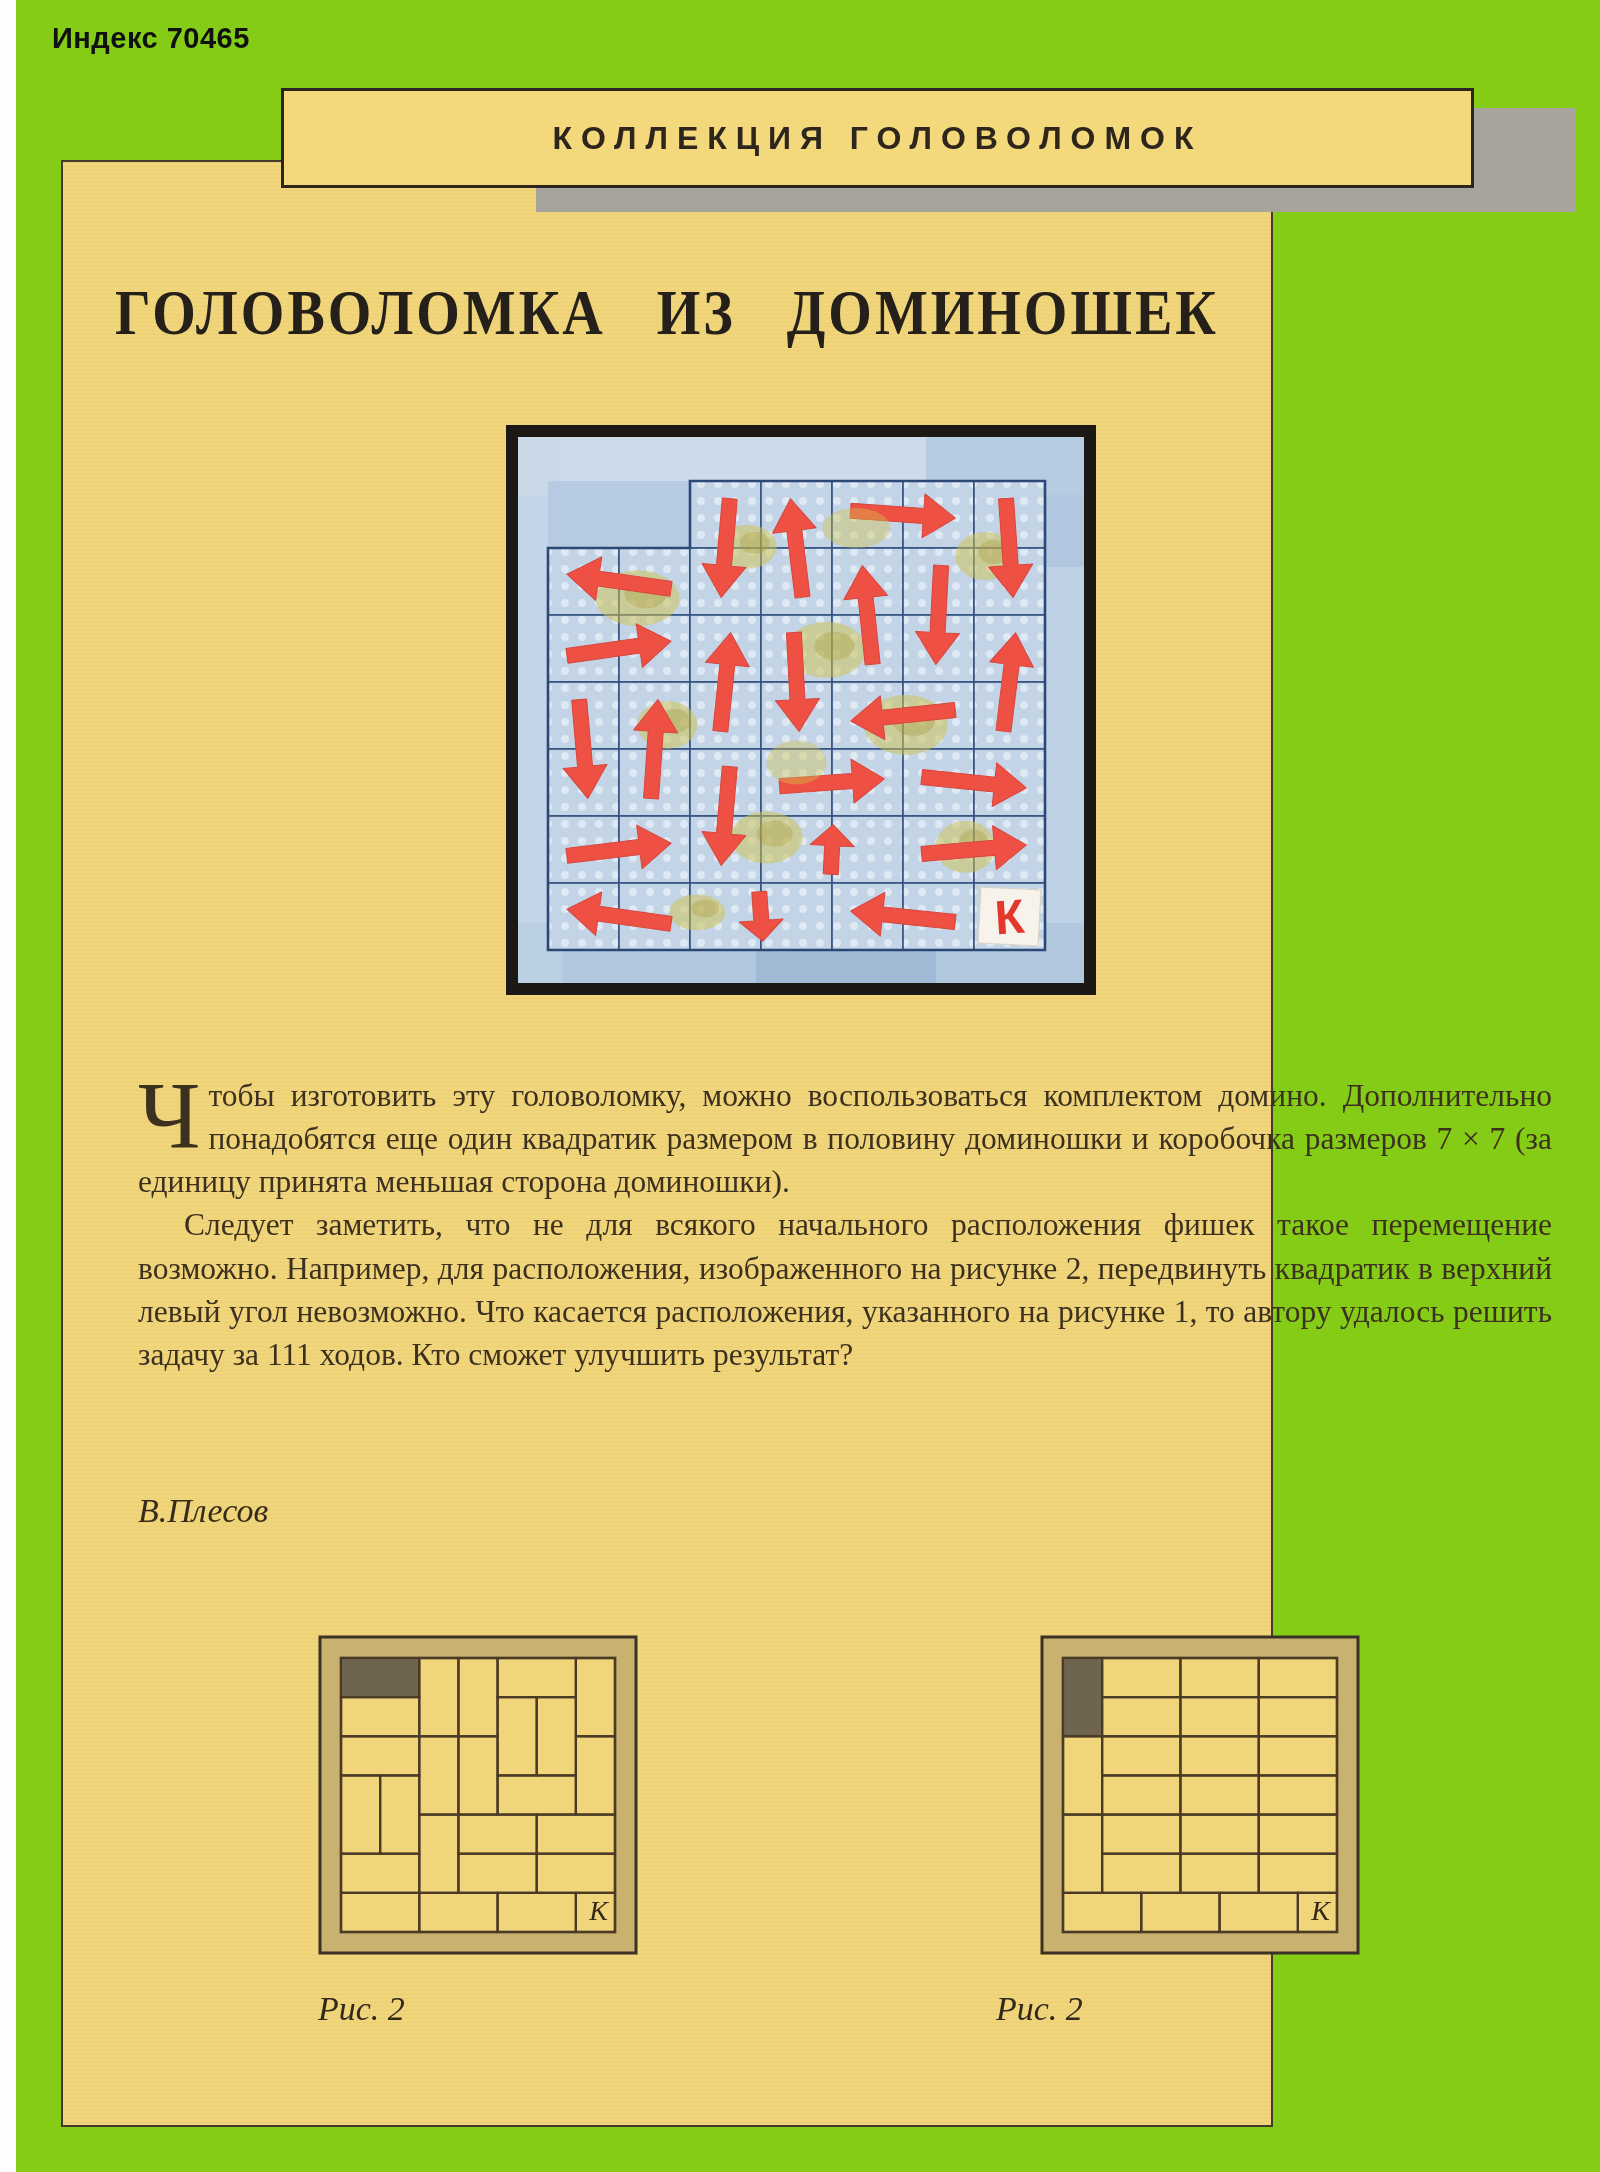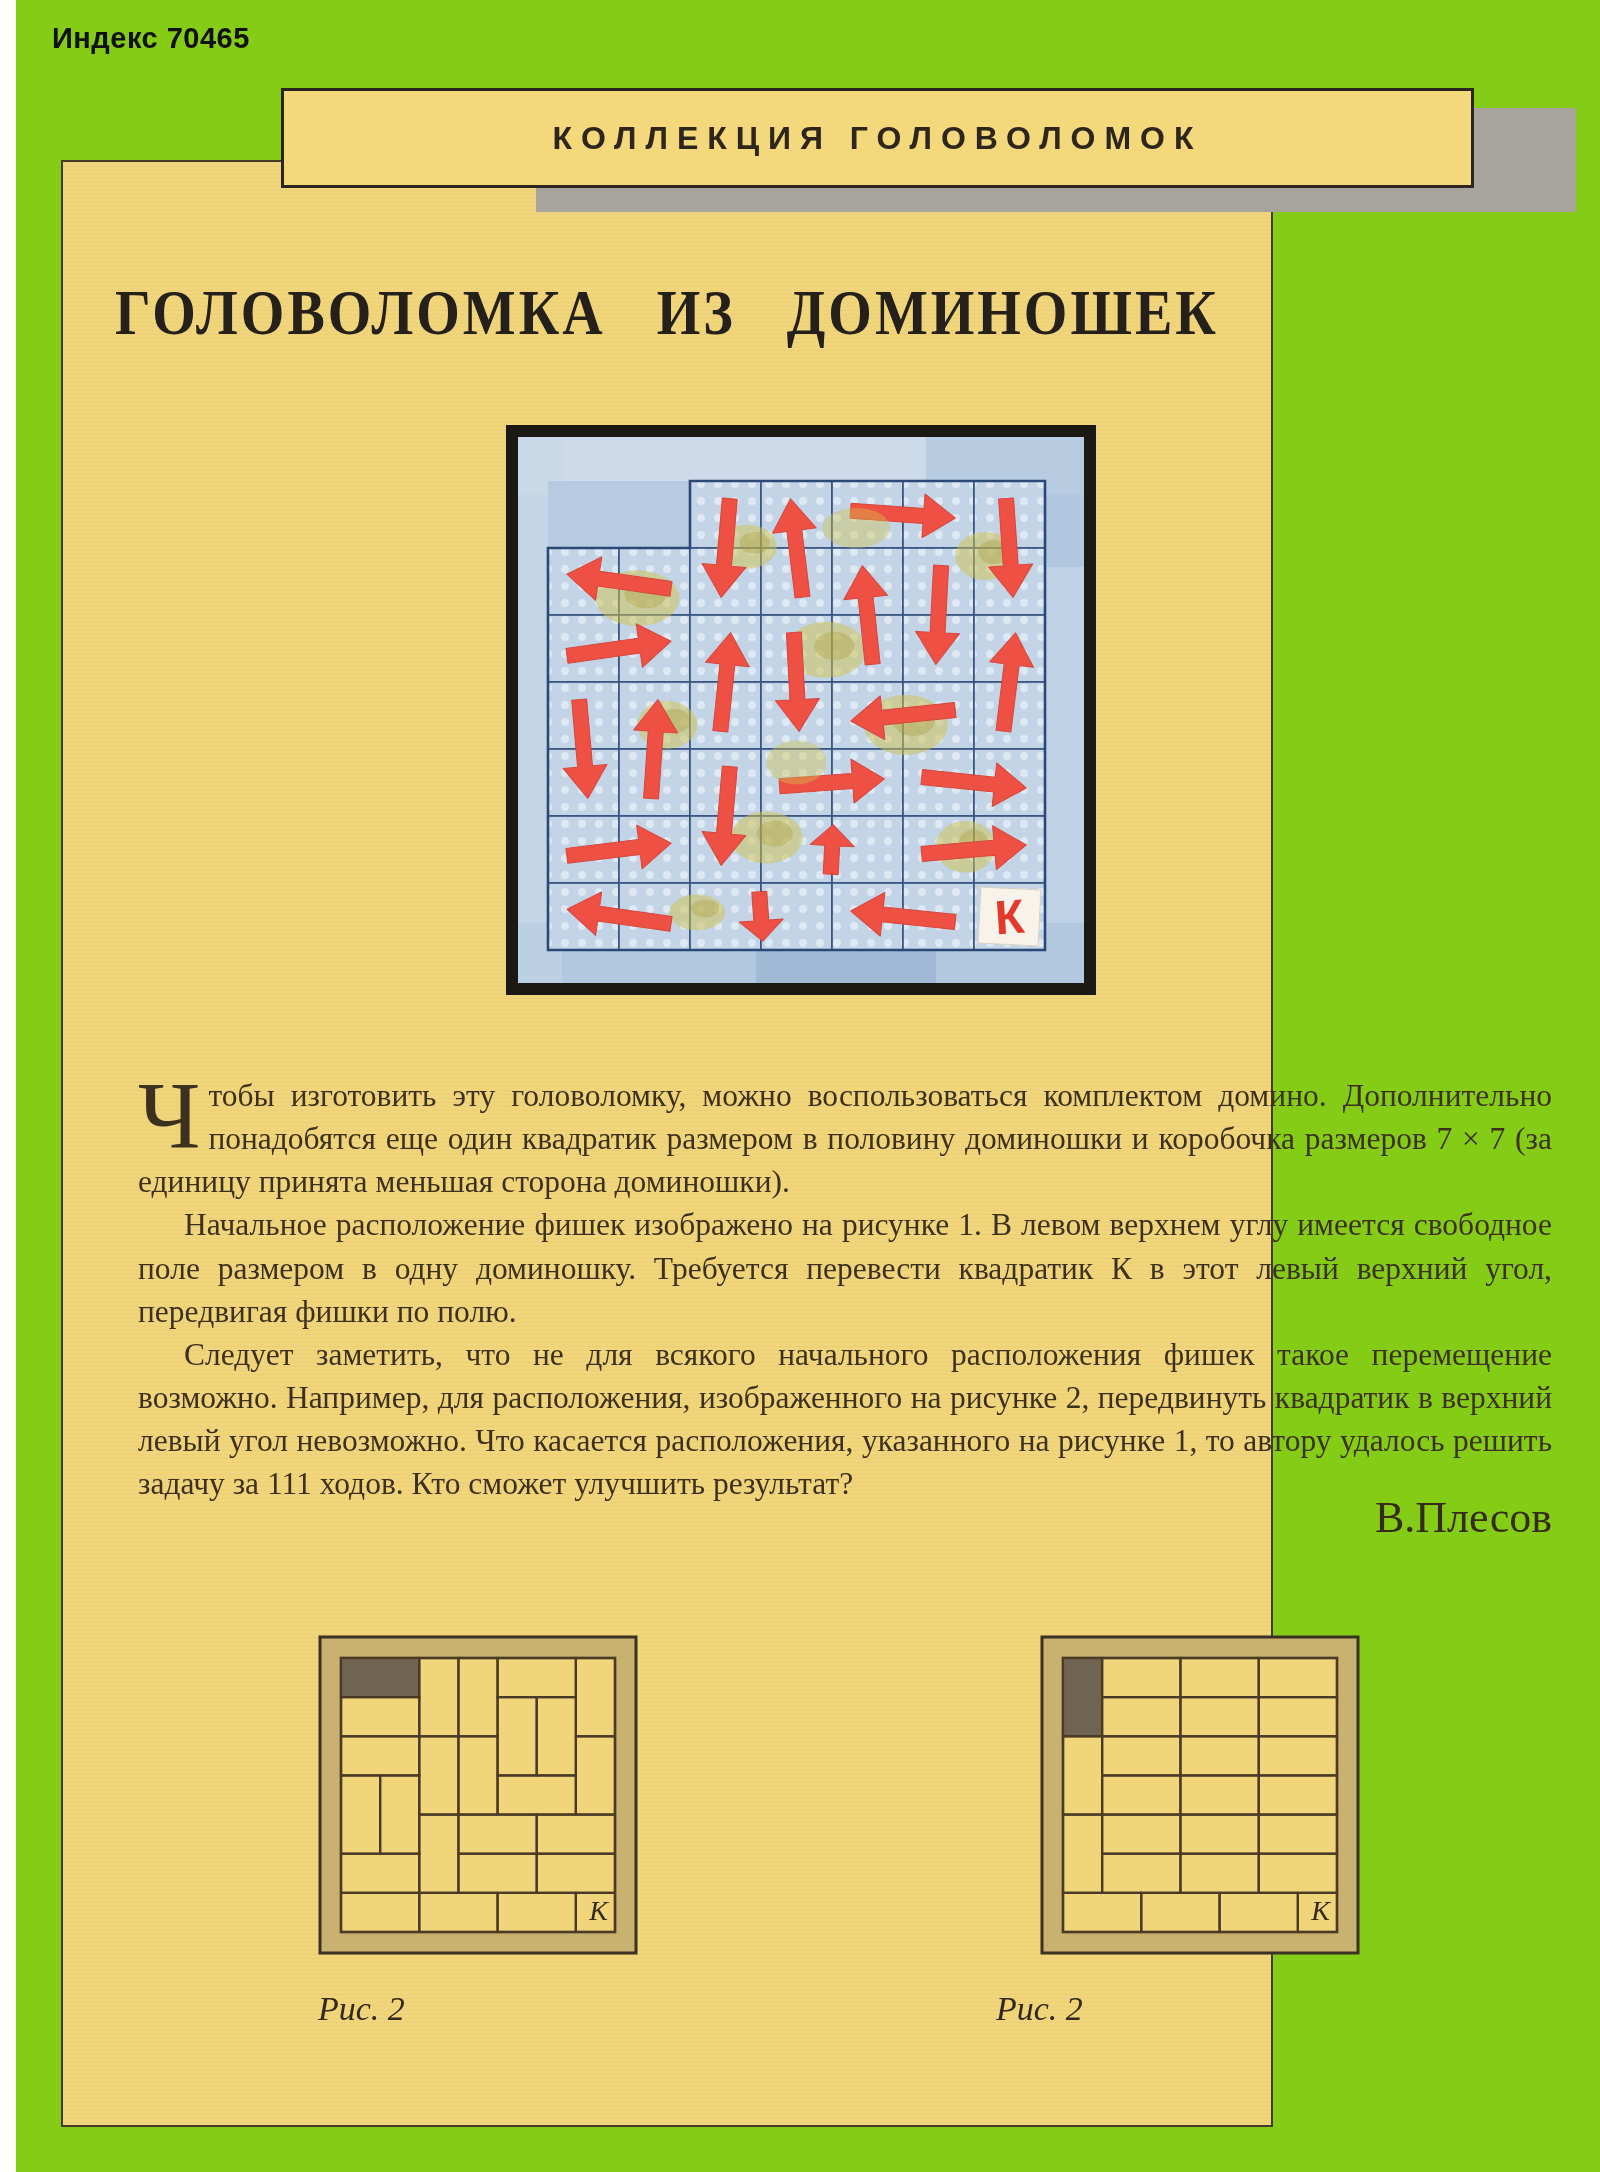--- a/index.html
+++ b/index.html
@@ -18,22 +18,22 @@
   #article-title{position:absolute;left:0;top:118px;width:100%;text-align:center;
           font-family:"Liberation Serif",serif;font-weight:bold;font-size:56px;color:#25201a;
           letter-spacing:3px;word-spacing:34px;transform:scaleY(1.15);}
   #puzzle-photo{position:absolute;left:443px;top:263px;width:590px;height:570px;}
   #body-text{position:absolute;left:75px;top:912px;width:1414px;color:#3c301f;
           font-size:31.5px;line-height:1.37;text-align:justify;}
   #body-text p{margin:0;}
   #body-text p.indent{text-indent:46px;}
   .dropcap{float:left;font-size:96px;line-height:72px;padding:6px 8px 0 0;color:#3c301f;
           font-family:"Liberation Serif",serif;}
-  #author-line{position:absolute;left:75px;top:1330px;width:1414px;text-align:right;
-          font-size:44px;color:#362b1b;}
+  #author-line{position:absolute;left:75px;top:1330px;width:1414px;
+          font-style:italic;font-size:34px;color:#362b1b;}
   .figure-box{position:absolute;width:320px;height:320px;}
   #figure-1{left:255px;top:1473px;}
   #figure-2{left:977px;top:1473px;}
   .figure-caption{position:absolute;font-style:italic;font-size:34px;color:#33291a;}
   #caption-1{left:255px;top:1828px;}
   #caption-2{left:933px;top:1828px;}
 </style>
 </head>
 <body>
 
@@ -158,21 +158,20 @@
           <ellipse cx="350.14" cy="102.9" rx="34" ry="20" fill="#cfc24c" opacity="0.4"></ellipse>
           <ellipse cx="290.5" cy="337.40000000000003" rx="30" ry="22" fill="#cfc24c" opacity="0.4"></ellipse>
           <g transform="translate(503.5,491.5) rotate(3)">
             <rect x="-30" y="-28" width="60" height="56" fill="#f7f3ea" stroke="#d9d2c2" stroke-width="1"></rect>
             <text x="0" y="17" text-anchor="middle" font-family="&quot;Liberation Sans&quot;,sans-serif" font-weight="bold" font-size="48" fill="#e2392c" transform="rotate(-7)">К</text>
           </g>
         </svg></div>
 
     <div id="body-text">
       <p><span class="dropcap">Ч</span><span>тобы изготовить эту головоломку, можно воспользоваться комплектом домино. Дополнительно понадобятся еще один квадратик размером в половину доминошки и коробочка размеров 7 × 7 (за единицу принята меньшая сторона доминошки).</span></p>
-      <p class="indent">Начальное расположение фишек изображено на рисунке 1. В левом верхнем углу имеется свободное поле размером в одну доминошку. Требуется перевести квадратик К в этот левый верхний угол, передвигая фишки по полю.</p>
       <p class="indent">Следует заметить, что не для всякого начального расположения фишек такое перемещение возможно. Например, для расположения, изображенного на рисунке 2, передвинуть квадратик в верхний левый угол невозможно. Что касается расположения, указанного на рисунке 1, то автору удалось решить задачу за 111 ходов. Кто сможет улучшить результат?</p>
     </div>
 
     <div id="author-line">В.Плесов</div>
 
     <div id="figure-1" class="figure-box"><svg viewBox="0 0 320 320" width="320" height="320">
           <rect x="2" y="2" width="316" height="316" fill="#c9b170" stroke="#3b3124" stroke-width="3"></rect>
           <rect x="23" y="23" width="274" height="274" fill="#f1d57b" stroke="#4a3a26" stroke-width="2.5"></rect>
           <rect x="23" y="23" width="78.28571428571429" height="39.142857142857146" fill="#6f6450" stroke="#4a3a26" stroke-width="2.2"></rect>
           <rect x="101.28571428571429" y="23" width="39.142857142857146" height="78.28571428571429" fill="none" stroke="#4a3a26" stroke-width="2.2"></rect>

